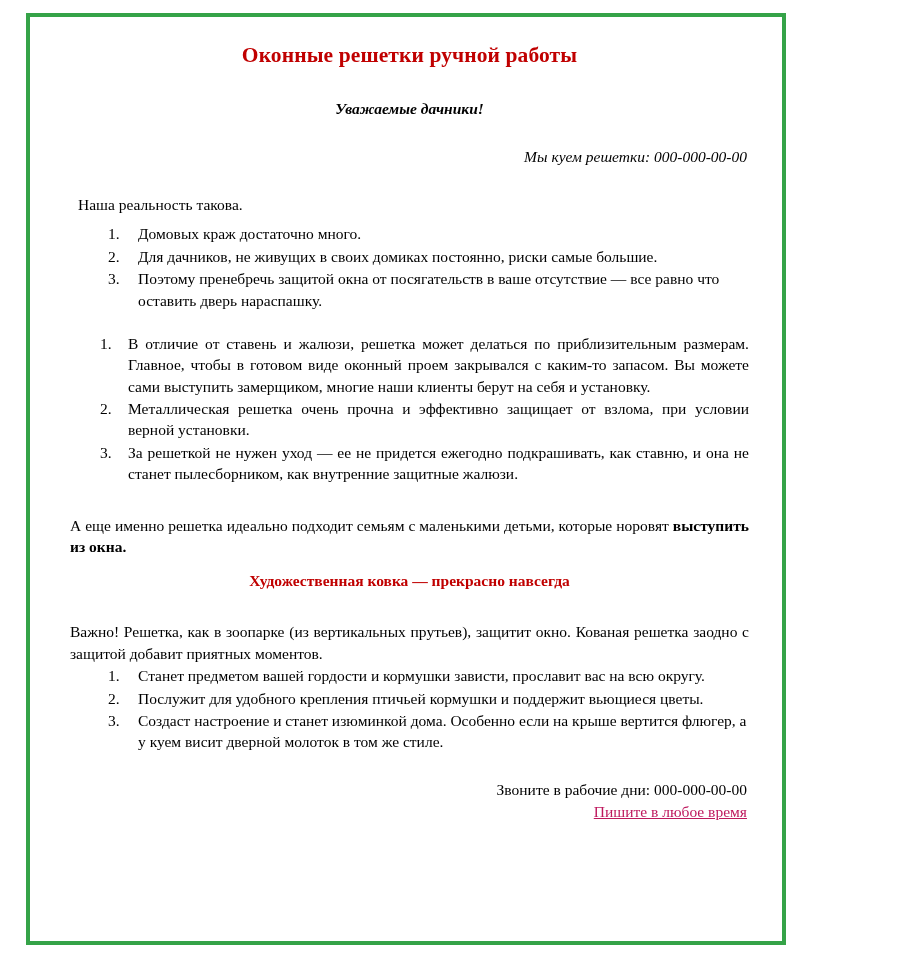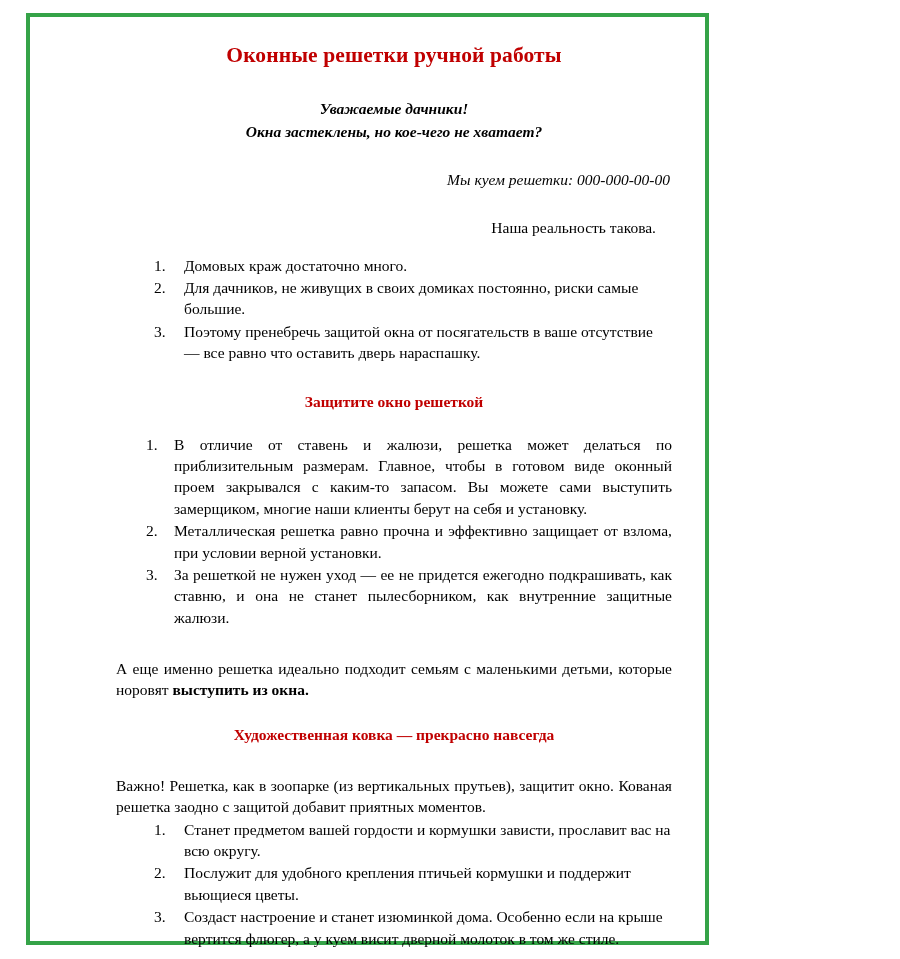--- a/index.html
+++ b/index.html
@@ -13,26 +13,25 @@
     height: 959px;
     overflow: hidden;
     font-family: "Liberation Serif", "DejaVu Serif", serif;
     color: #000000;
   }
 
   .page {
     position: absolute;
     left: 26px;
     top: 13px;
-    width: 683px;
+    width: 760px;
     height: 932px;
     box-sizing: border-box;
     border: 4px solid #35a348;
     background: #ffffff;
-    padding-left: 46px;
   }
 
   .page-inner {
     box-sizing: border-box;
     width: 100%;
     height: 100%;
     padding: 14px 33px 10px 40px;
   }
 
   .doc-title {
@@ -71,22 +70,22 @@
     font-size: 15.5px;
     text-align: right;
     margin: 0;
     padding-right: 2px;
   }
   .contact-intro { margin-top: 28px; font-style: italic; }
 
   .lead-line {
     font-size: 15.5px;
     line-height: 1.38;
-    margin: 16px;
-    text-align: right;
+    margin: 8px;
+    text-align: left;
   }
   .lead-realnost { margin-top: 28px; }
 
   ol.olist {
     margin: 1px 0 0 0;
     padding: 0;
     list-style: none;
     counter-reset: li;
     font-size: 15.5px;
   }
@@ -122,21 +121,21 @@
 
   .section-heading {
     text-align: center;
     color: #c00000;
     font-weight: bold;
     font-size: 15.5px;
     line-height: 1.3;
     margin: 0;
   }
   .heading-zashitite { margin-top: 28px; }
-  .heading-kovka { margin-top: 24px; }
+  .heading-kovka { margin-top: 14px; }
 
   .para-deti { margin-top: 30px; }
   .para-vazhno { margin-top: 30px; }
 
   .bold-run { font-weight: bold; }
 
   .footer {
     margin-top: 26px;
     text-align: right;
     font-size: 15.5px;
@@ -153,39 +152,37 @@
 </head>
 <body>
 
 <div class="page">
   <div class="page-inner">
 
     <h1 class="doc-title">Оконные решетки ручной работы</h1>
 
     <div class="subtitle-block">
       <div class="subtitle-line">Уважаемые дачники!</div>
-      <div class="subtitle-line">Окна застеклены, но кое-чего не хватает?</div>
     </div>
 
 
     <p class="contact-line contact-intro">Мы куем решетки: 000-000-00-00</p>
 
     <p class="lead-line lead-realnost">Наша реальность такова.</p>
 
     <ol class="olist list-a">
       <li>Домовых краж достаточно много.</li>
       <li>Для дачников, не живущих в своих домиках постоянно, риски самые большие.</li>
       <li>Поэтому пренебречь защитой окна от посягательств в ваше отсутствие — все равно что оставить дверь нараспашку.</li>
     </ol>
 
-    <h2 class="section-heading heading-zashitite">Защитите окно решеткой</h2>
 
     <ol class="olist list-b" style="margin-top:22px;">
       <li>В отличие от ставень и жалюзи, решетка может делаться по приблизительным размерам. Главное, чтобы в готовом виде оконный проем закрывался с каким-то запасом. Вы можете сами выступить замерщиком, многие наши клиенты берут на себя и установку.</li>
-      <li>Металлическая решетка равно прочна и эффективно защищает от взлома, при условии верной установки.</li>
+      <li>Металлическая решетка очень прочна и эффективно защищает от взлома, при условии верной установки.</li>
       <li>За решеткой не нужен уход — ее не придется ежегодно подкрашивать, как ставню, и она не станет пылесборником, как внутренние защитные жалюзи.</li>
     </ol>
 
     <p class="para para-deti"><span>А еще именно решетка идеально подходит семьям с маленькими детьми, которые норовят </span><span class="bold-run">выступить из окна.</span></p>
 
     <h2 class="section-heading heading-kovka">Художественная ковка — прекрасно навсегда</h2>
 
     <p class="para para-vazhno">Важно! Решетка, как в зоопарке (из вертикальных прутьев), защитит окно. Кованая решетка заодно с защитой добавит приятных моментов.</p>
 
     <ol class="olist list-a">

